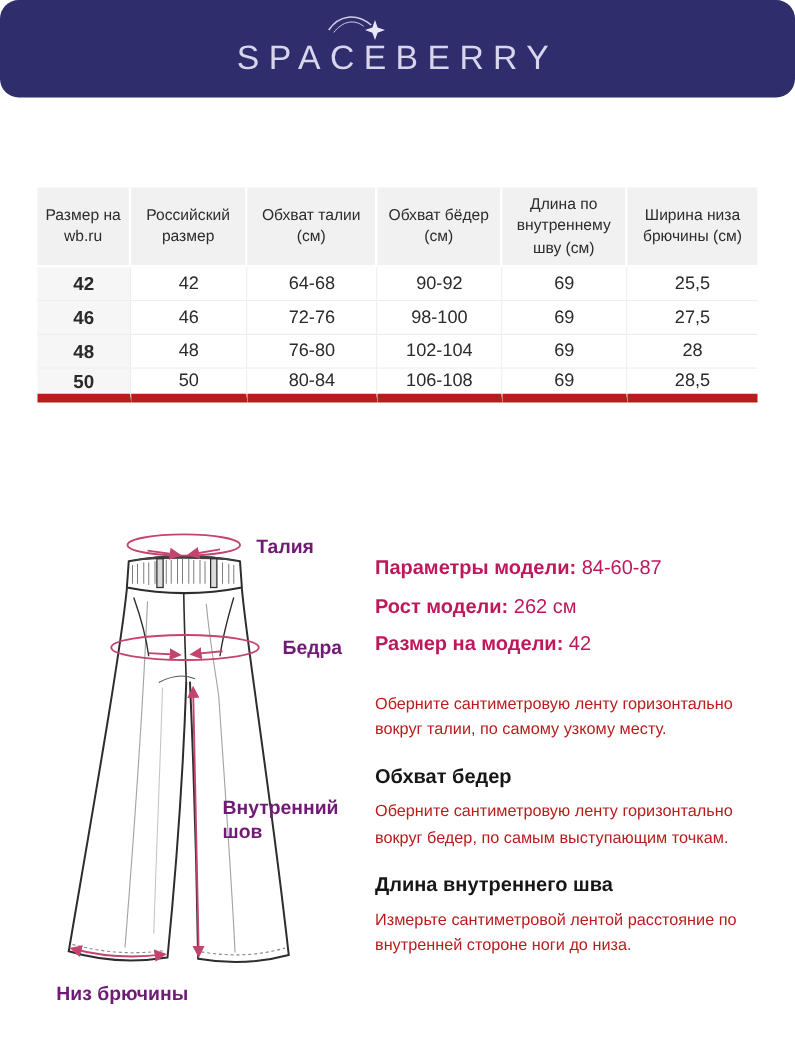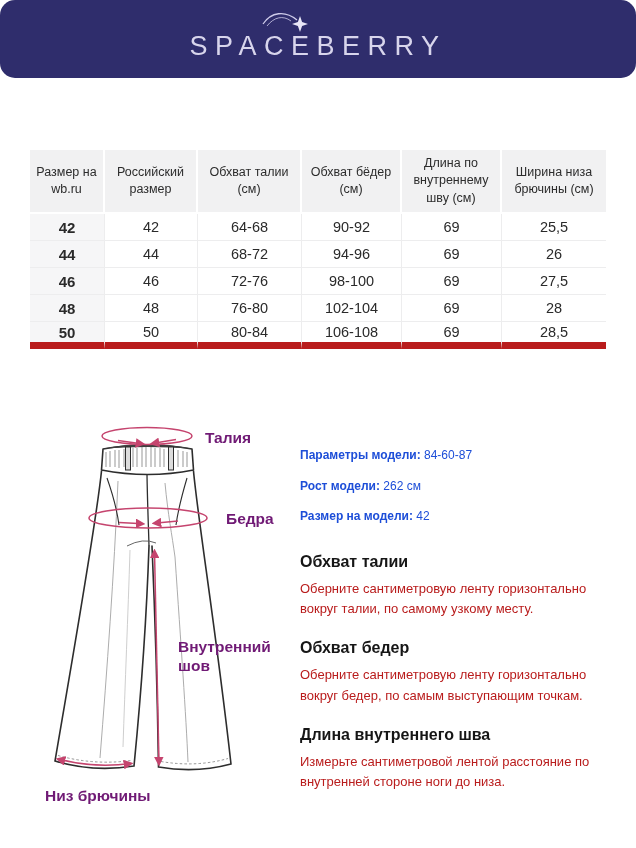--- a/index.html
+++ b/index.html
@@ -35,21 +35,21 @@
   .pants-svg { position:absolute; left:15px; top:0; }
   .dg-label { position:absolute; font-size:15.5px; font-weight:600; color:#701a75; line-height:1.25; }
   .dg-waist { left:205px; top:13px; }
   .dg-hips  { left:226px; top:94px; }
   .dg-seam  { left:178px; top:222px; width:100px; }
   .dg-hem   { left:45px;  top:371px; }
 
   
   .info-panel { position:absolute; left:300px; top:440px; width:318px; }
   .model-info { margin-bottom:21px; }
-  .model-row { font-size:12px; line-height:30.5px; color:#1d4ed8; }
+  .model-row { font-size:16px; line-height:30.5px; color:#be185d; }
   .model-row .k { font-weight:700; }
   .model-row .v { font-weight:400; }
   .guide-section { margin-bottom:19px; }
   .guide-title { font-size:16px; font-weight:700; color:#161616; margin-bottom:8px; }
   .guide-text { font-size:13px; line-height:1.6; color:#b91c1c; width:312px; }
 </style>
 </head>
 <body>
 
 <div class="page">
@@ -88,28 +88,20 @@
       <tbody id="size-table-body">
           <tr>
             <td>42</td>
             <td>42</td>
             <td>64-68</td>
             <td>90-92</td>
             <td>69</td>
             <td>25,5</td>
           </tr>
           <tr>
-            <td>44</td>
-            <td>44</td>
-            <td>68-72</td>
-            <td>94-96</td>
-            <td>69</td>
-            <td>26</td>
-          </tr>
-          <tr>
             <td>46</td>
             <td>46</td>
             <td>72-76</td>
             <td>98-100</td>
             <td>69</td>
             <td>27,5</td>
           </tr>
           <tr>
             <td>48</td>
             <td>48</td>
@@ -188,21 +180,20 @@
         <span class="v">262 см</span>
       </div>
       <div class="model-row">
         <span class="k">Размер на модели:</span>
         <span class="v">42</span>
       </div>
     </div>
 
     <div class="guide">
       <div class="guide-section">
-        <div class="guide-title">Обхват талии</div>
         <div class="guide-text">Оберните сантиметровую ленту горизонтально вокруг талии, по самому узкому месту.</div>
       </div>
       <div class="guide-section">
         <div class="guide-title">Обхват бедер</div>
         <div class="guide-text">Оберните сантиметровую ленту горизонтально вокруг бедер, по самым выступающим точкам.</div>
       </div>
       <div class="guide-section">
         <div class="guide-title">Длина внутреннего шва</div>
         <div class="guide-text">Измерьте сантиметровой лентой расстояние по внутренней стороне ноги до низа.</div>
       </div>

